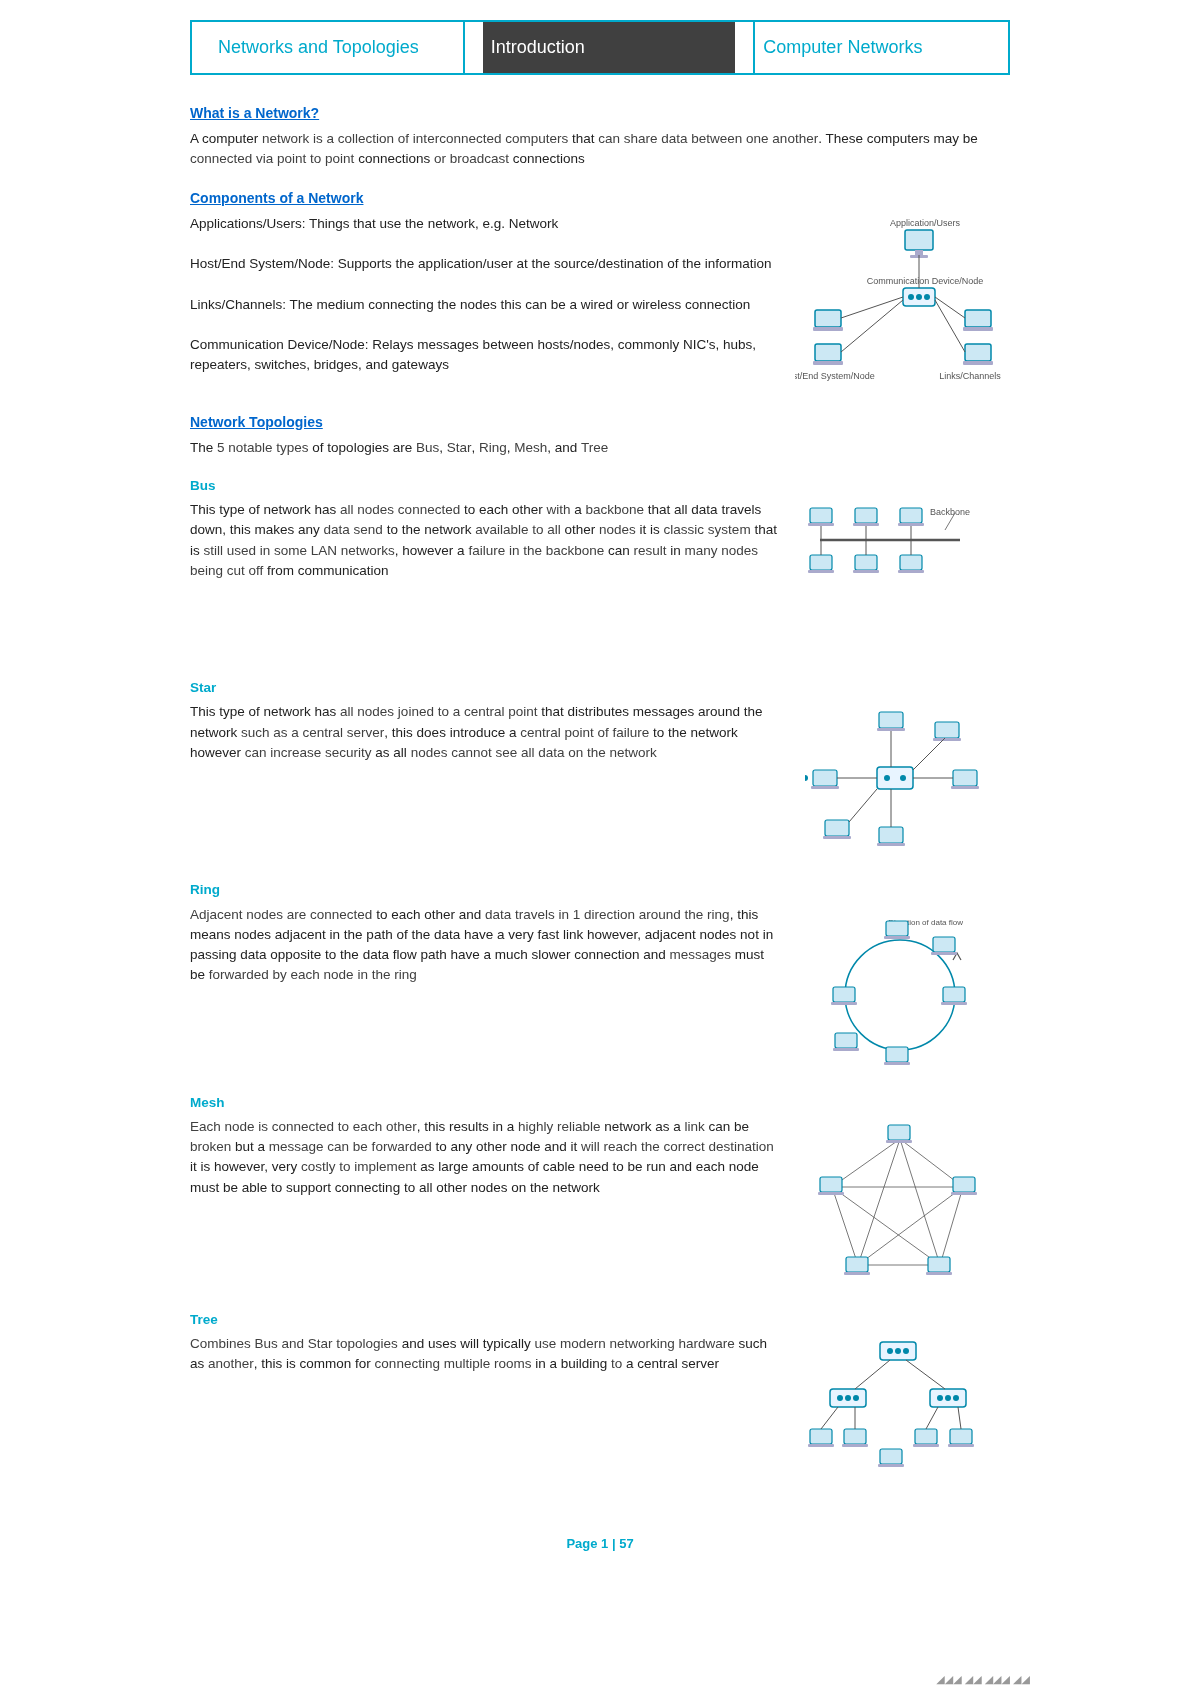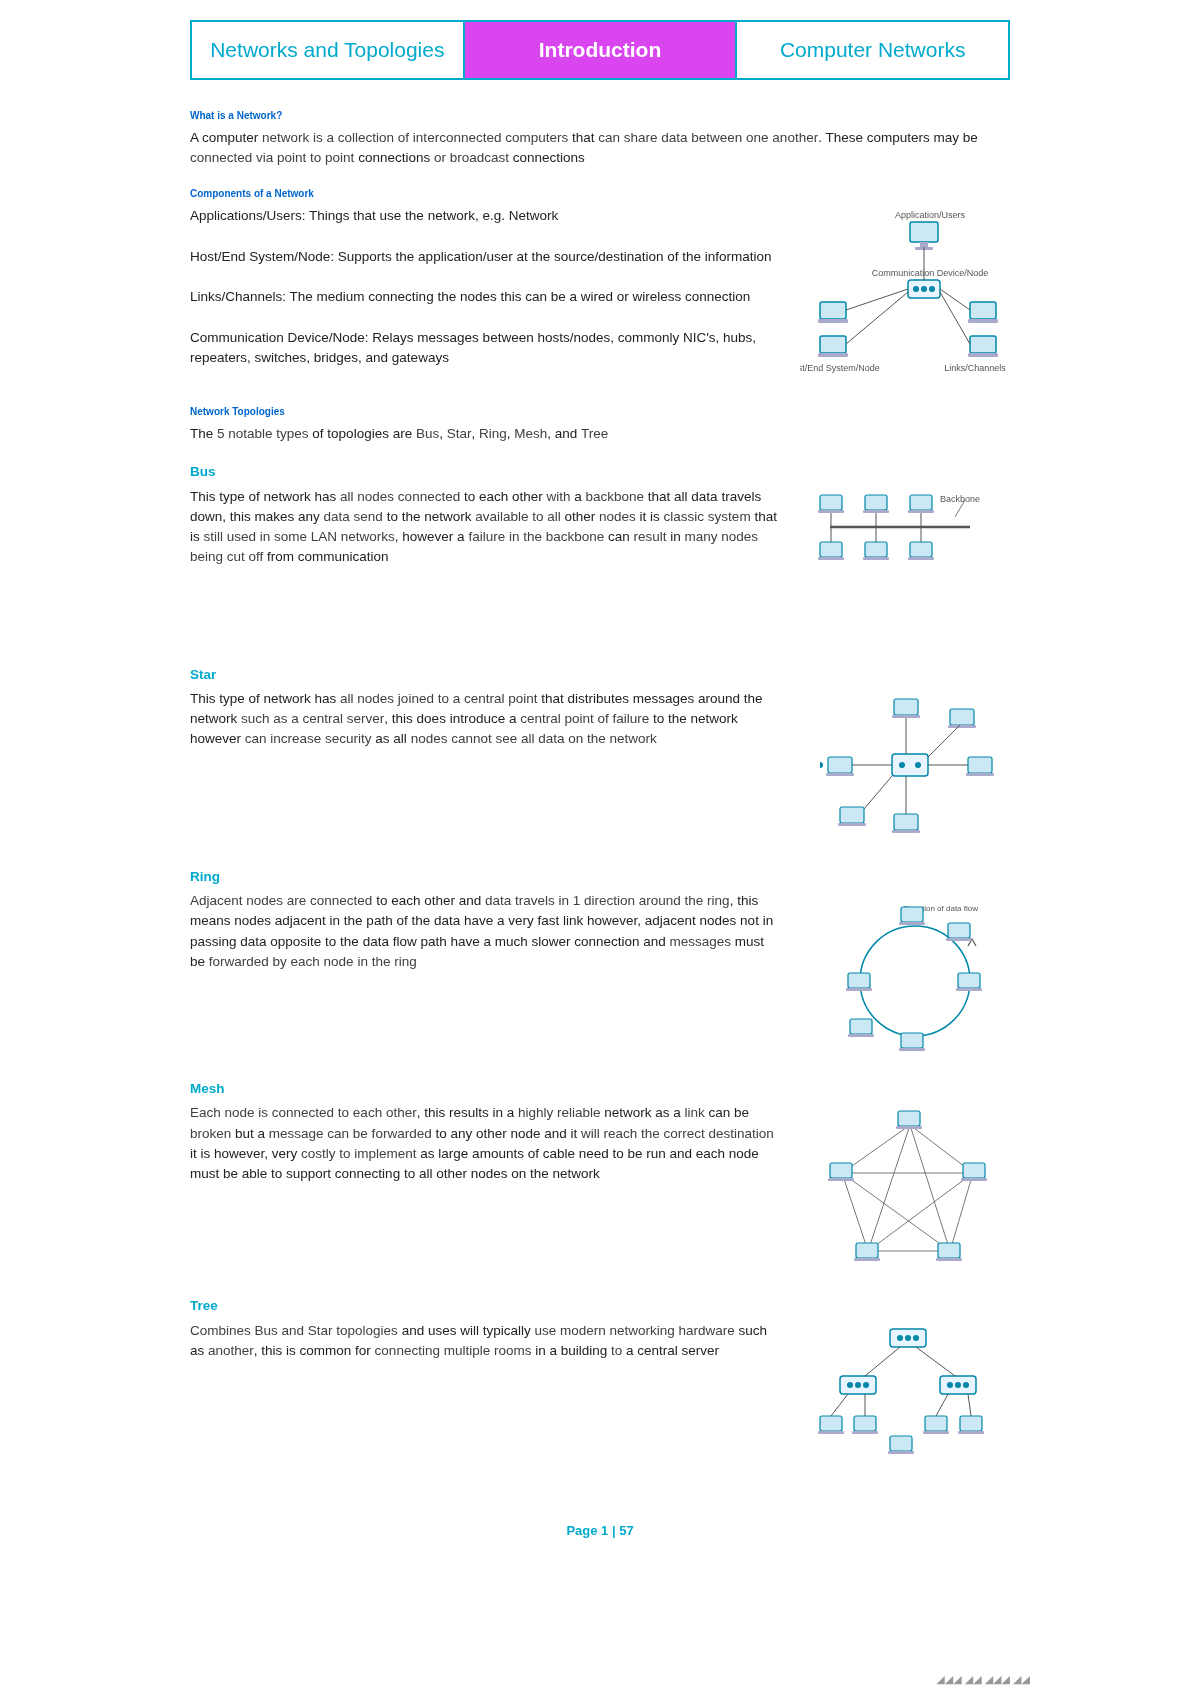--- a/index.html
+++ b/index.html
@@ -20,44 +20,45 @@
     }
 
     
     .header {
       display: flex;
       border: 2px solid #00aacc;
       margin-bottom: 28px;
     }
     .header-cell {
       flex: 1;
-      text-align: center;
       padding: 12px 8px;
-      font-size: 21px;
+      font-size: 18px;
       font-weight: 500;
+      margin-left: 18px;
     }
     .header-cell.active {
-      background: #d946ef;
+      background: #404040;
       color: #fff;
-      font-weight: bold;
+      font-weight: normal;
     }
     .header-cell.left {
       color: #00aacc;
       border-right: 2px solid #00aacc;
     }
     .header-cell.right {
       color: #00aacc;
       border-left: 2px solid #00aacc;
     }
 
     
     .section { margin-bottom: 18px; }
     .section-title {
       color: #0066cc;
-      font-size: 10px;
+      text-decoration: underline;
+      font-size: 14px;
       font-weight: 600;
       margin-bottom: 5px;
     }
     .subsection-title {
       color: #00aacc;
       font-size: 13.5px;
       font-weight: 600;
       margin-bottom: 4px;
       margin-top: 10px;
     }
@@ -69,21 +70,21 @@
       display: flex;
       align-items: flex-start;
       gap: 10px;
     }
     .text-col { flex: 1; }
     .diagram-col {
       width: 220px;
       flex-shrink: 0;
       display: flex;
       flex-direction: column;
-      align-items: flex-end;
+      align-items: center;
     }
 
     
     .footer {
       text-align: center;
       margin-top: 60px;
       font-size: 13px;
       color: #00aacc;
       font-weight: 600;
     }

